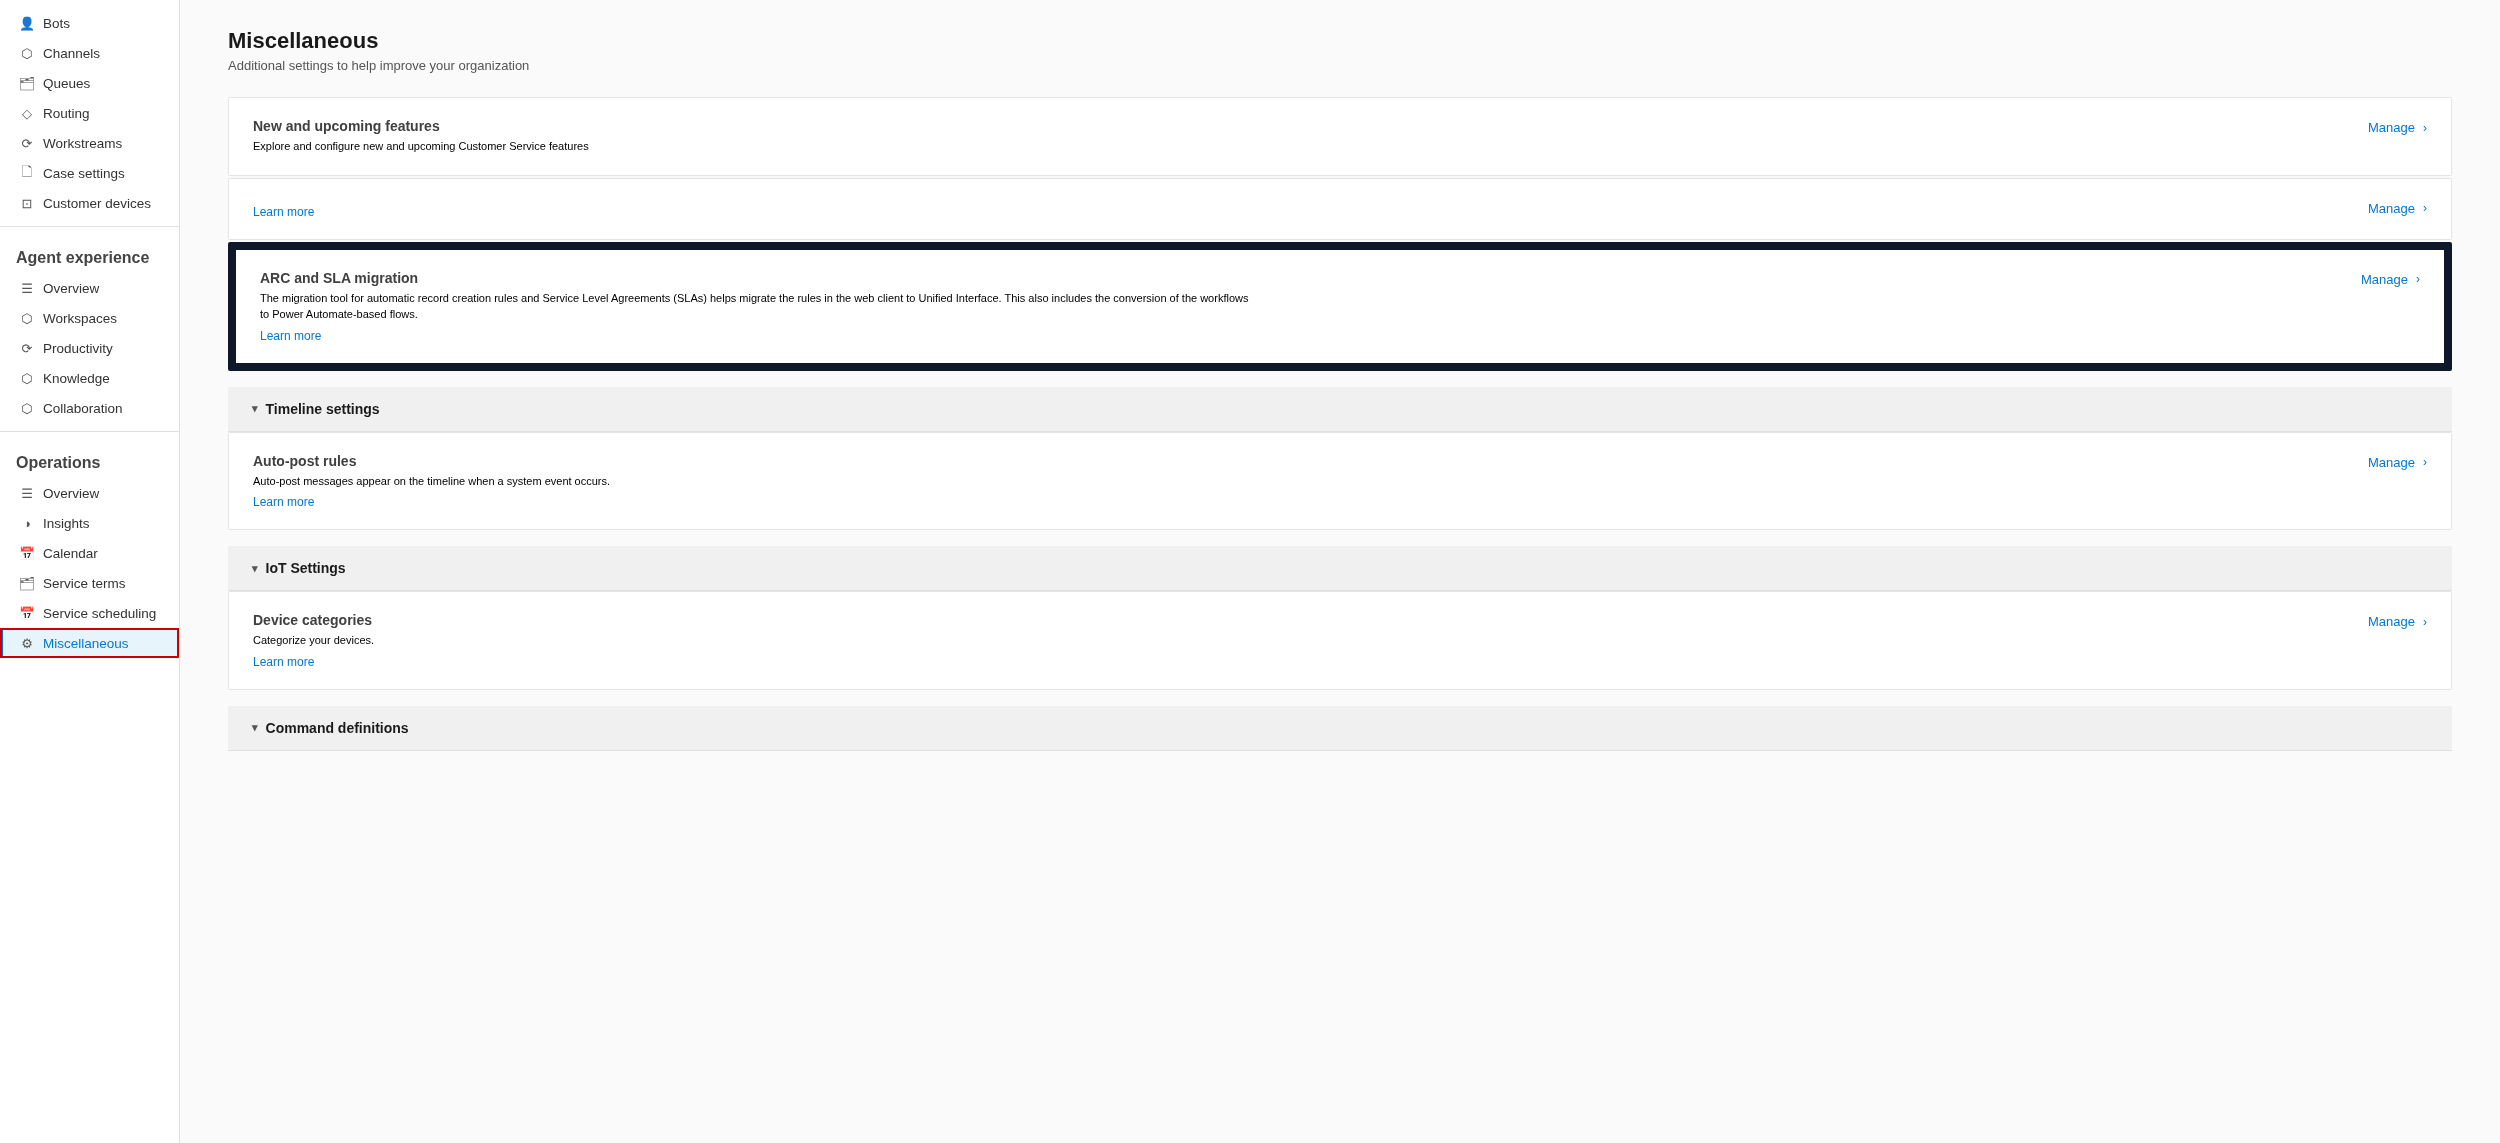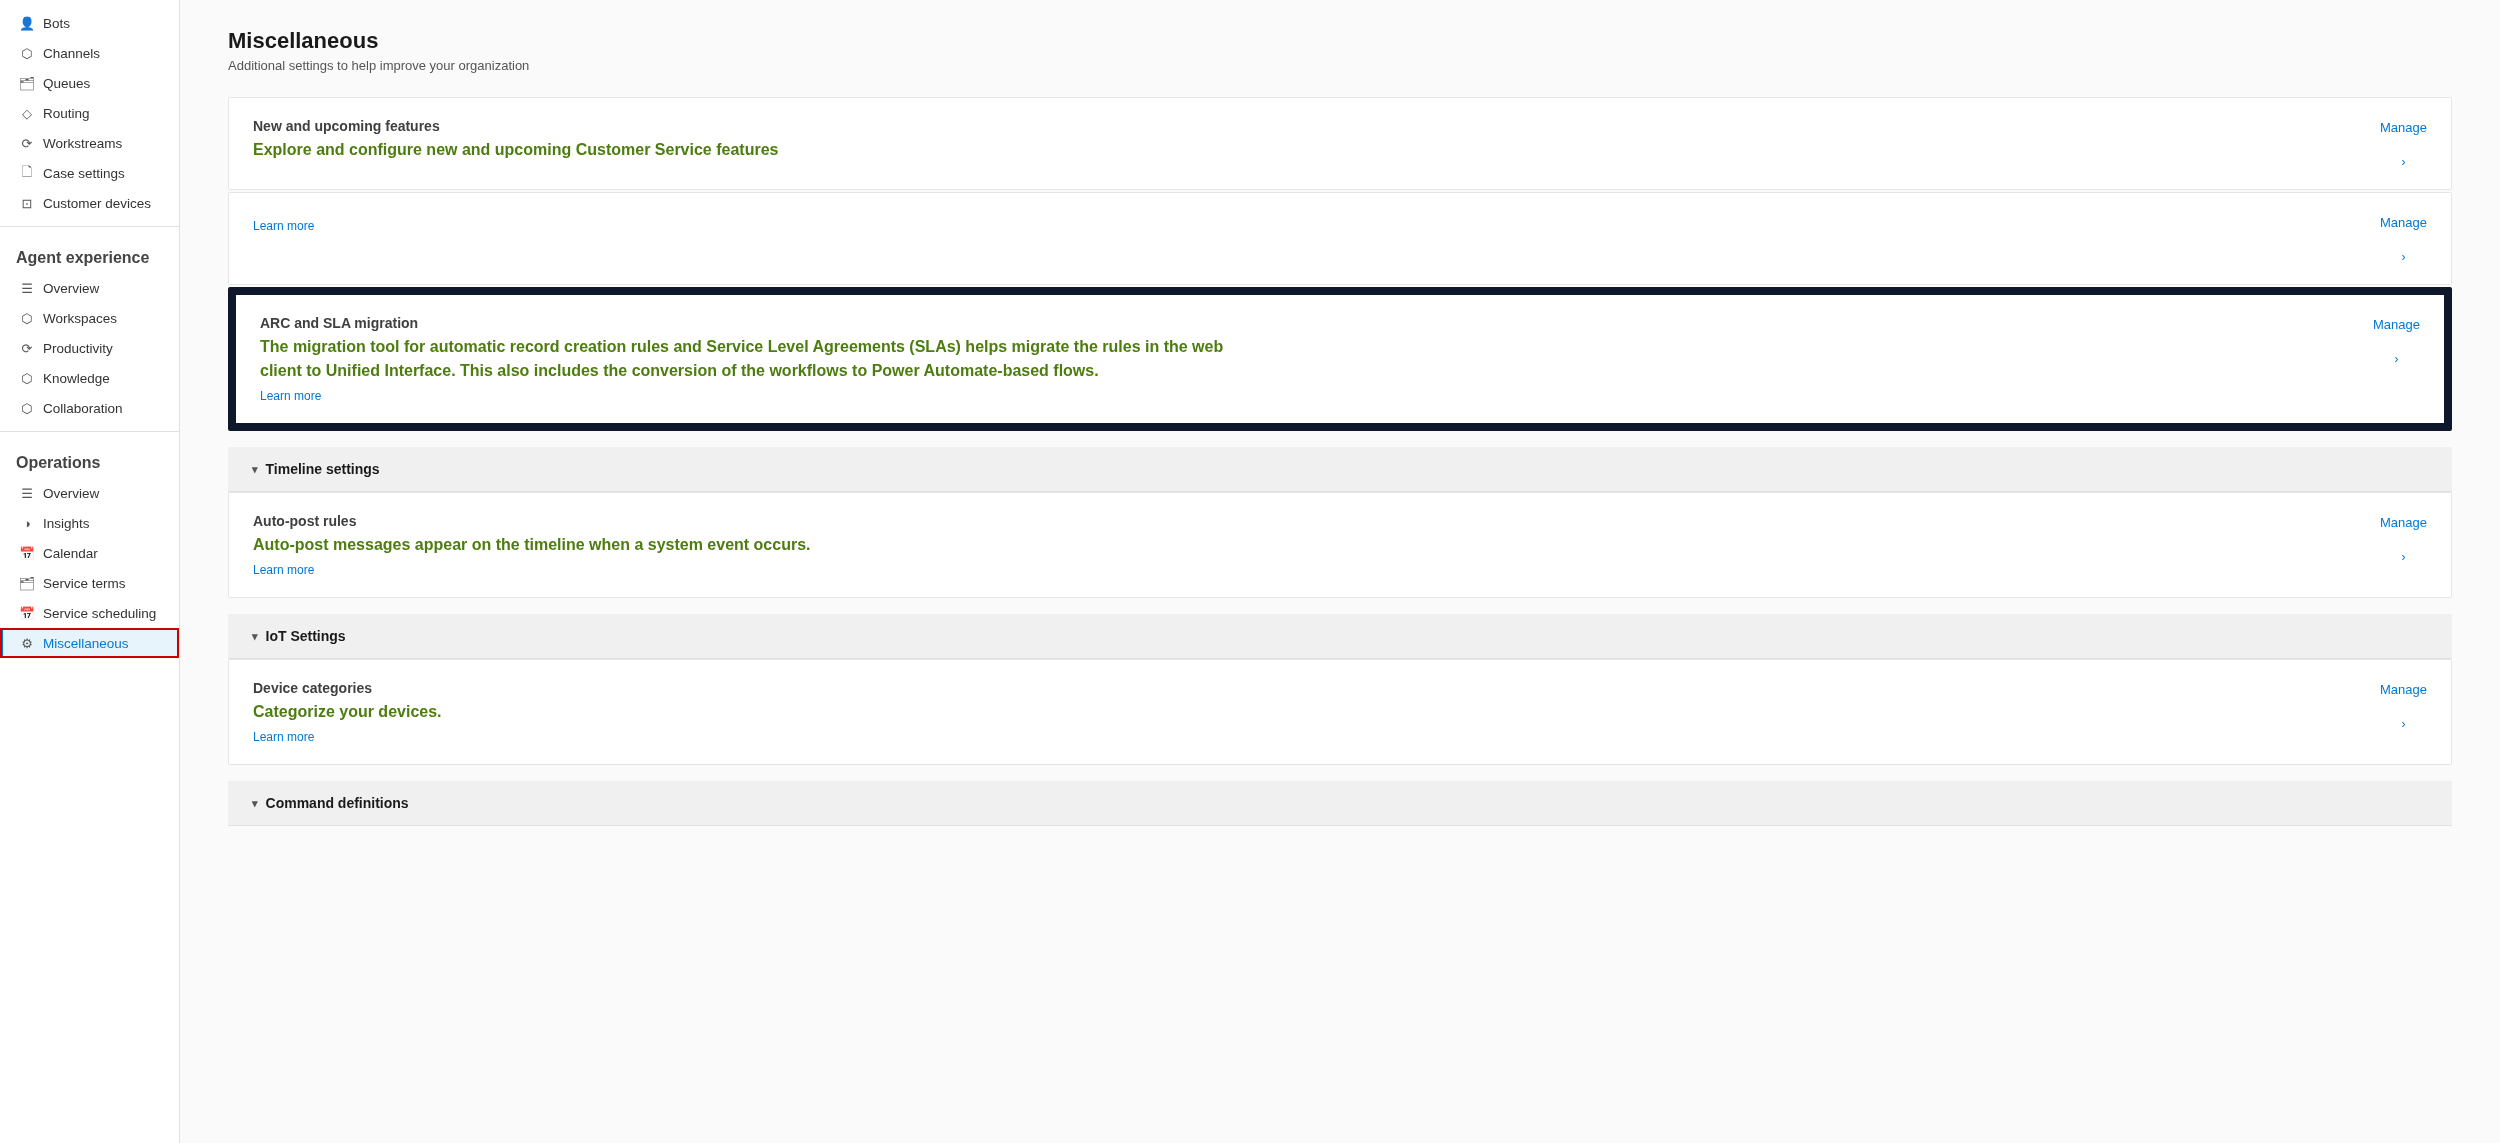--- a/index.html
+++ b/index.html
@@ -89,49 +89,47 @@
     }
     .section-row:last-child { border-bottom: none; }
     .section-row-content { flex: 1; }
     .section-row-title {
       font-size: 14px;
       font-weight: 600;
       color: #404040;
       margin-bottom: 4px;
     }
     .section-row-desc {
-      font-size: 16px;
-      color: #4d7c0f;
+      font-size: 11px;
+      color: #000000;
       line-height: 1.5;
       max-width: 1000px;
-      font-weight: bold;
     }
     .learn-more {
       color: #0078d4;
       text-decoration: none;
       font-size: 12px;
       display: inline-block;
       margin-top: 6px;
     }
     .manage-btn {
       display: flex;
       align-items: center;
-      gap: 20px;
+      gap: 8px;
       color: #0078d4;
       font-size: 13px;
       font-weight: 500;
       white-space: nowrap;
       margin-left: 24px;
       margin-top: 2px;
       cursor: pointer;
       background: none;
       border: none;
       padding: 0;
       text-decoration: none;
-      flex-direction: column;
     }
 
     
     .collapse-header {
       display: flex;
       align-items: center;
       gap: 8px;
       padding: 14px 24px;
       background: #f0f0f0;
       border-bottom: 1px solid #e0e0e0;

